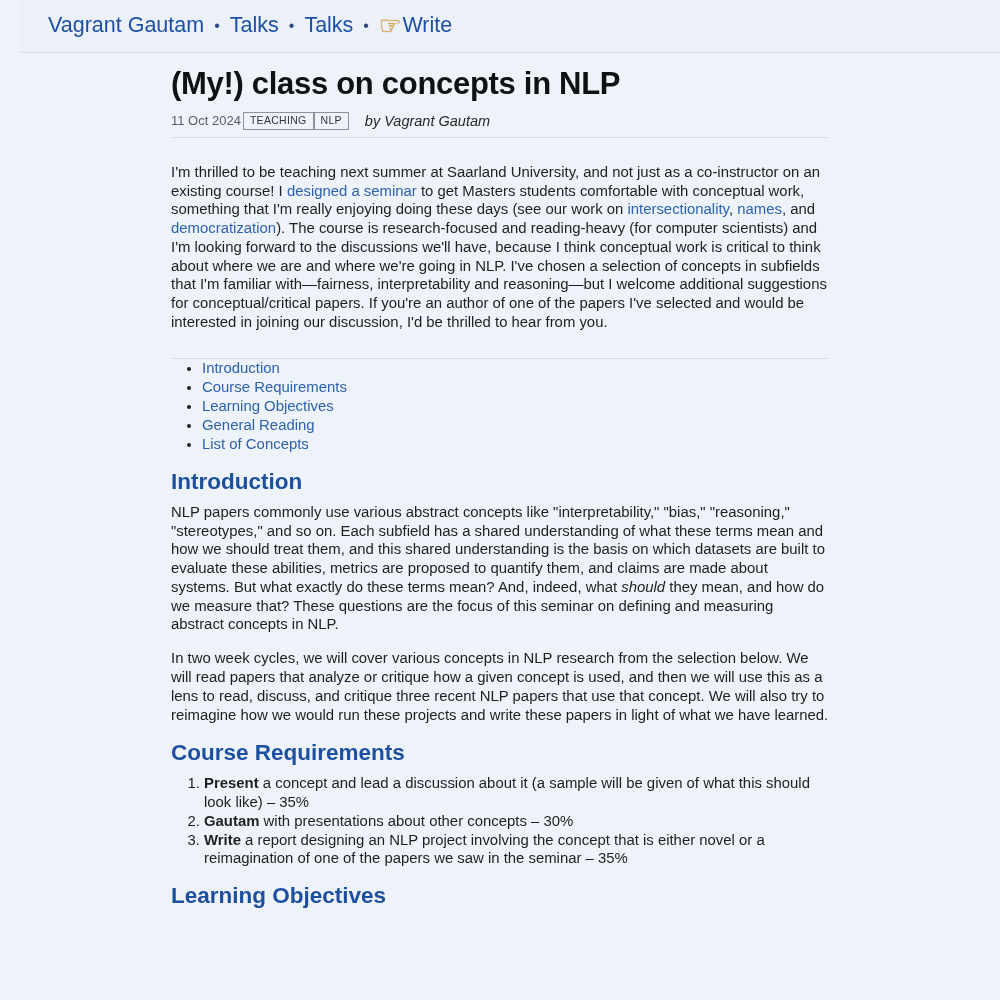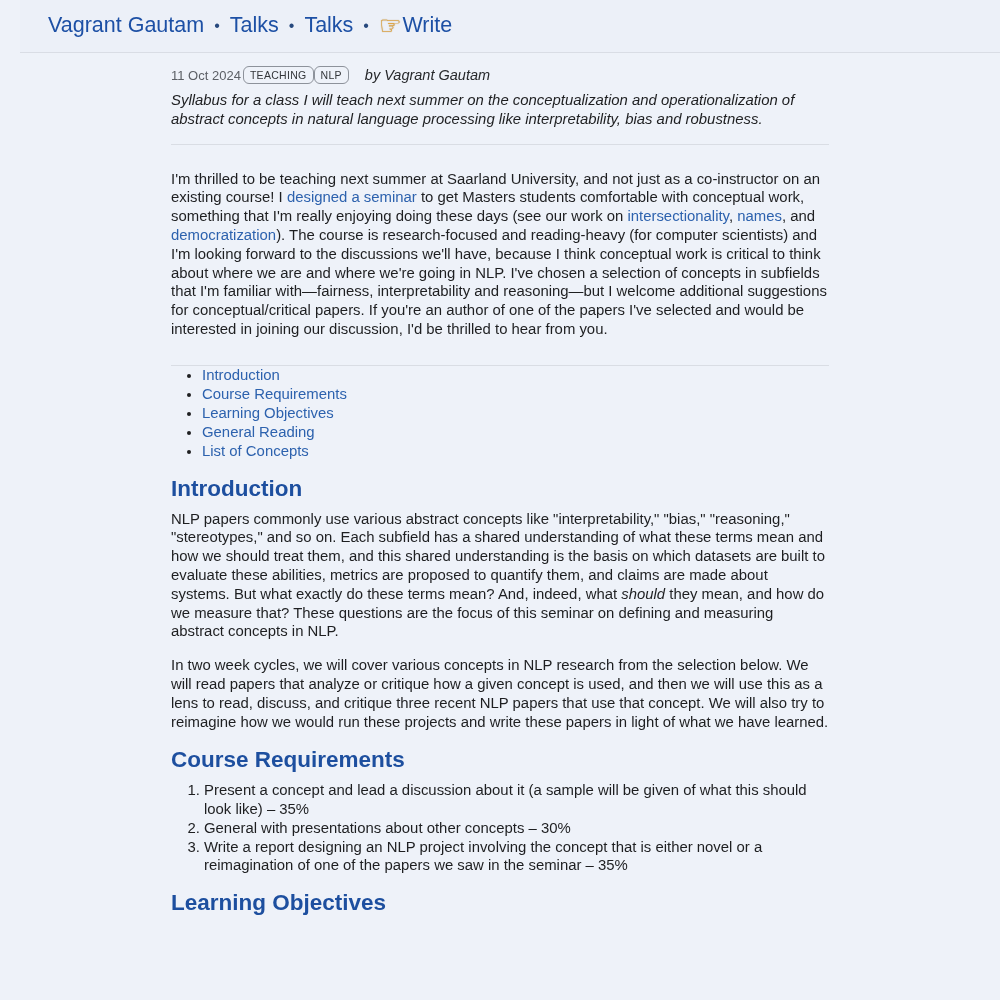--- a/index.html
+++ b/index.html
@@ -28,21 +28,21 @@
   }
   
   main.post { width: 658px; margin: 0 auto; padding-top: 13px; }
   h1.post-title {
     font-size: 31px; font-weight: 600; color: #101114;
     letter-spacing: -0.3px; margin: 0 0 10px; line-height: 1.15;
   }
   .meta { display: flex; align-items: center; margin: 0 0 7px; }
   .meta .date { font-size: 13px; color: #5c6066; margin-right: 2px; }
   .badge {
-    border: 1px solid #8d929b; border-radius: 6px;
+    border: 1px solid #8d929b; border-radius: 0;
     padding: 1.5px 6px 2px; font-size: 10.5px; letter-spacing: 0.3px;
     color: #33363a; background: transparent; line-height: 1.2;
   }
   .byline { font-style: italic; font-size: 14.5px; color: #27292c; margin-left: 16px; }
   p.summary {
     font-style: italic; font-size: 14.9px; line-height: 1.26;
     margin: 0 0 15px;
   }
   hr.rule { border: none; border-top: 1px solid #d9dde4; margin: 0; }
   
@@ -58,50 +58,50 @@
   h3.section-h3 {
     font-size: 22.5px; font-weight: 600; color: #1d4f9f;
     margin: 14px 0 8px; line-height: 1.2;
   }
   ul.toc-list { margin: 0; padding-left: 31px; }
   ul.toc-list li { font-size: 14.9px; line-height: 1.275; }
   ul.toc-list a { color: #2d62ae; text-decoration: none; }
   main p.para { margin: 0 0 15px; }
   ol.req-list { margin: 0 0 6px; padding-left: 33px; }
   ol.req-list li { margin: 0; }
-  strong { font-weight: 400; }
+  strong { font-weight: 700; }
 </style>
 </head>
 <body>
 
 <header class="site-header">
   <nav class="top-nav">
     <a href="#">Vagrant Gautam</a>
     <span class="sep">•</span>
     <a href="#">Talks</a>
     <span class="sep">•</span>
     <a href="#">Talks</a>
     <span class="sep">•</span>
     <a href="#" style="display:flex;align-items:center;">
       <span class="pointer">☞</span>
       <span>Write</span>
     </a>
   </nav>
 </header>
 
 <main class="post">
+  <h1 class="post-title">(My!) class on concepts in NLP</h1>
 
   <div class="meta">
     <span class="date">11 Oct 2024</span>
     <span class="badge">TEACHING</span>
     <span class="badge">NLP</span>
     <span class="byline">by Vagrant Gautam</span>
   </div>
 
-  <p class="summary">Syllabus for a class I will teach next summer on the conceptualization and operationalization of abstract concepts in natural language processing like interpretability, bias and robustness.</p>
 
   <hr class="rule">
 
   <p class="bodytext opening">I'm thrilled to be teaching next summer at Saarland University, and not just as a co-instructor on an existing course! I <a href="#" class="inline-link">designed a seminar</a> to get Masters students comfortable with conceptual work, something that I'm really enjoying doing these days (see our work on <a href="#" class="inline-link">intersectionality</a>, <a href="#" class="inline-link">names</a>, and <a href="#" class="inline-link">democratization</a>). The course is research-focused and reading-heavy (for computer scientists) and I'm looking forward to the discussions we'll have, because I think conceptual work is critical to think about where we are and where we're going in NLP. I've chosen a selection of concepts in subfields that I'm familiar with—fairness, interpretability and reasoning—but I welcome additional suggestions for conceptual/critical papers. If you're an author of one of the papers I've selected and would be interested in joining our discussion, I'd be thrilled to hear from you.</p>
 
   <hr class="rule">
 
   <ul class="toc-list">
     <li><a href="#">Introduction</a></li>
     <li><a href="#">Course Requirements</a></li>
@@ -110,19 +110,19 @@
     <li><a href="#">List of Concepts</a></li>
   </ul>
 
   <h3 class="section-h3">Introduction</h3>
   <p class="bodytext para">NLP papers commonly use various abstract concepts like "interpretability," "bias," "reasoning," "stereotypes," and so on. Each subfield has a shared understanding of what these terms mean and how we should treat them, and this shared understanding is the basis on which datasets are built to evaluate these abilities, metrics are proposed to quantify them, and claims are made about systems. But what exactly do these terms mean? And, indeed, what <em>should</em> they mean, and how do we measure that? These questions are the focus of this seminar on defining and measuring abstract concepts in NLP.</p>
   <p class="bodytext para">In two week cycles, we will cover various concepts in NLP research from the selection below. We will read papers that analyze or critique how a given concept is used, and then we will use this as a lens to read, discuss, and critique three recent NLP papers that use that concept. We will also try to reimagine how we would run these projects and write these papers in light of what we have learned.</p>
 
   <h3 class="section-h3">Course Requirements</h3>
   <ol class="req-list">
     <li class="bodyline"><strong>Present</strong> a concept and lead a discussion about it (a sample will be given of what this should look like) – 35%</li>
-    <li class="bodyline"><strong>General</strong> with presentations about other concepts – 30%</li>
+    <li class="bodyline"><strong>Gautam</strong> with presentations about other concepts – 30%</li>
     <li class="bodyline"><strong>Write</strong> a report designing an NLP project involving the concept that is either novel or a reimagination of one of the papers we saw in the seminar – 35%</li>
   </ol>
 
   <h3 class="section-h3">Learning Objectives</h3>
 
 </main>
 
 </body></html>

